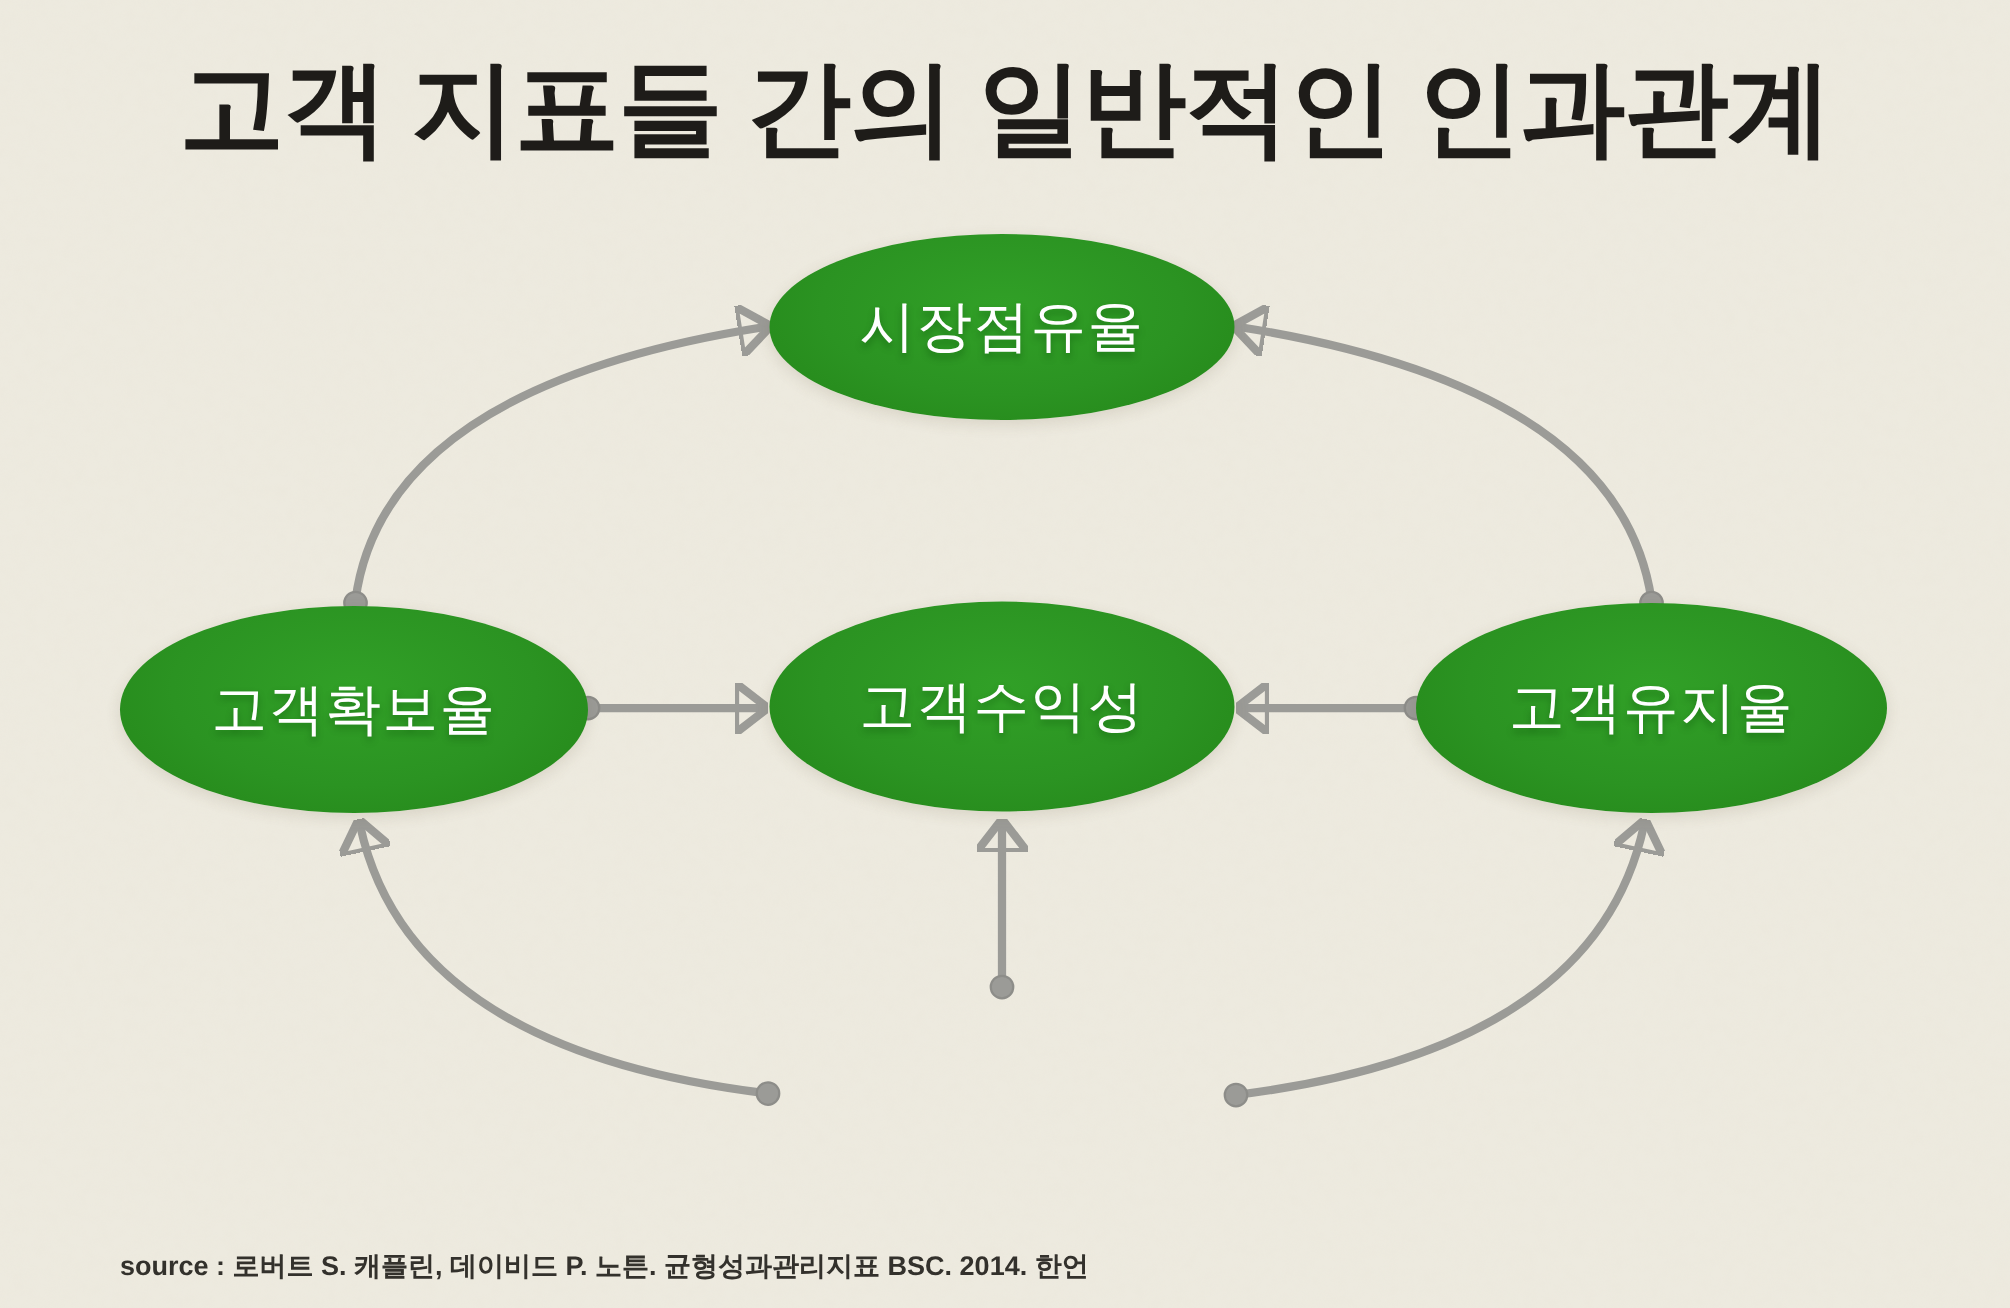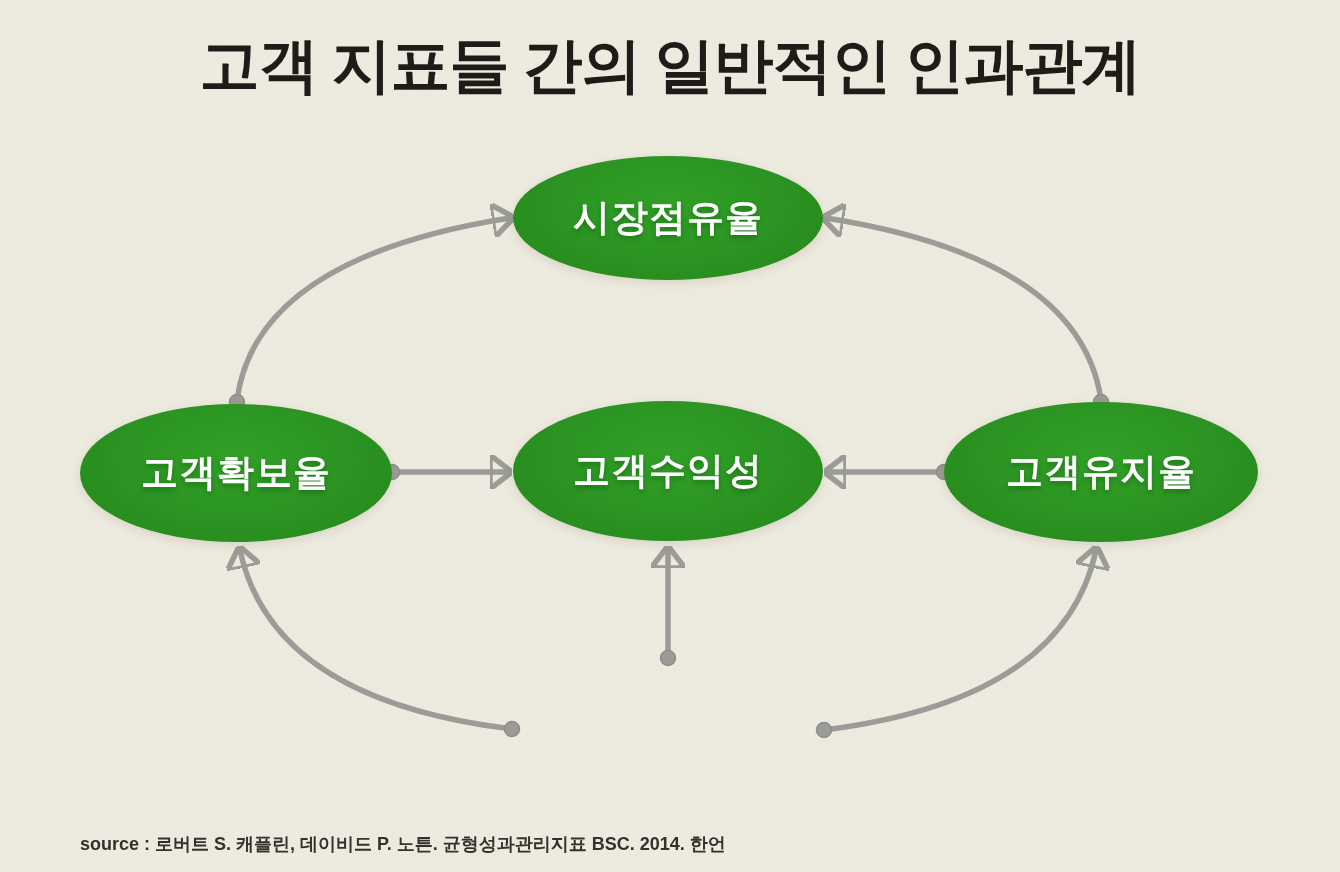--- a/index.html
+++ b/index.html
@@ -23,21 +23,21 @@
   }
   .texture{
     position:absolute;inset:0;width:100%;height:100%;
     pointer-events:none;opacity:.75;
   }
   .title{
     position:absolute;left:0;top:26px;width:1340px;
     text-align:center;
     font-family:"Liberation Serif", serif;
     font-weight:800;
-    font-size:60px;
+    font-size:70px;
     letter-spacing:-1px;
     color:var(--title-text);
     z-index:3;
   }
   .edges{
     position:absolute;inset:0;width:1340px;height:872px;z-index:1;
   }
   .edges path{
     fill:none;
     stroke:var(--arrow-gray);
@@ -52,21 +52,21 @@
   .node{
     position:absolute;z-index:2;
     border-radius:50%;
     background:radial-gradient(ellipse at 50% 40%, #31A027 0%, var(--node-green) 55%, var(--node-green-dark) 100%);
     box-shadow:0 3px 10px rgba(90,80,50,.14);
     display:flex;align-items:center;justify-content:center;
   }
   .node .label{
     color:var(--node-label);
     font-size:37px;
-    font-weight:700;
+    font-weight:400;
     letter-spacing:1px;
     text-shadow:0 3px 5px rgba(0,60,0,.35);
     white-space:nowrap;
   }
   
   .node-market      {left:513px; top:156px; width:310px; height:124px;}
   .node-acquisition {left:80px;  top:404px; width:312px; height:138px;}
   .node-profit      {left:513px; top:401px; width:310px; height:140px;}
   .node-retention   {left:944px; top:402px; width:314px; height:140px;}
   .node-satisfaction{left:512px; top:659px; width:312px; height:142px;}

